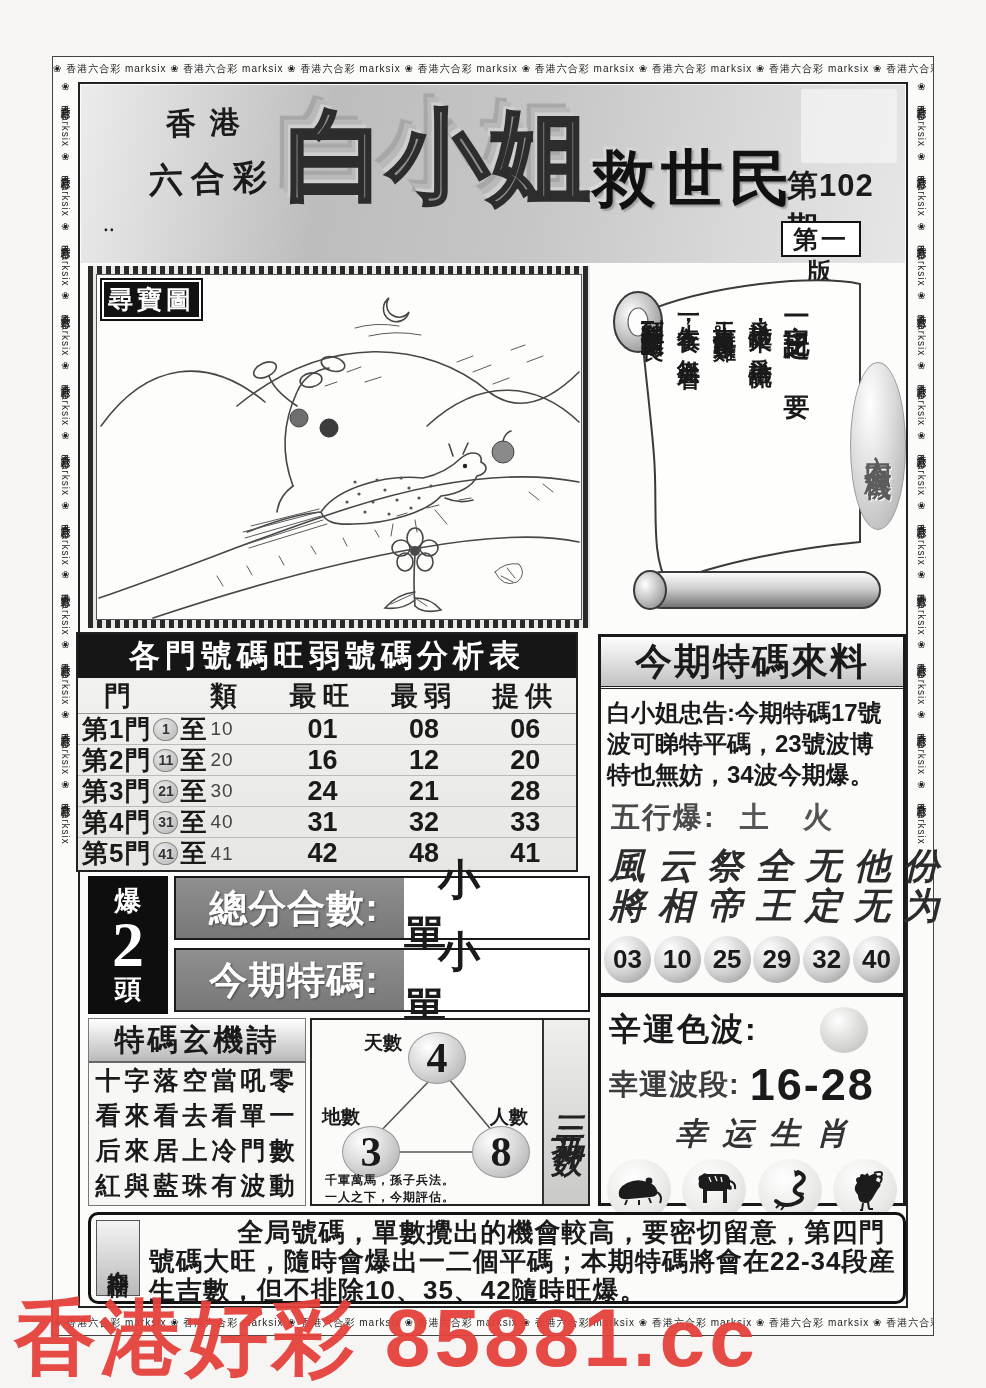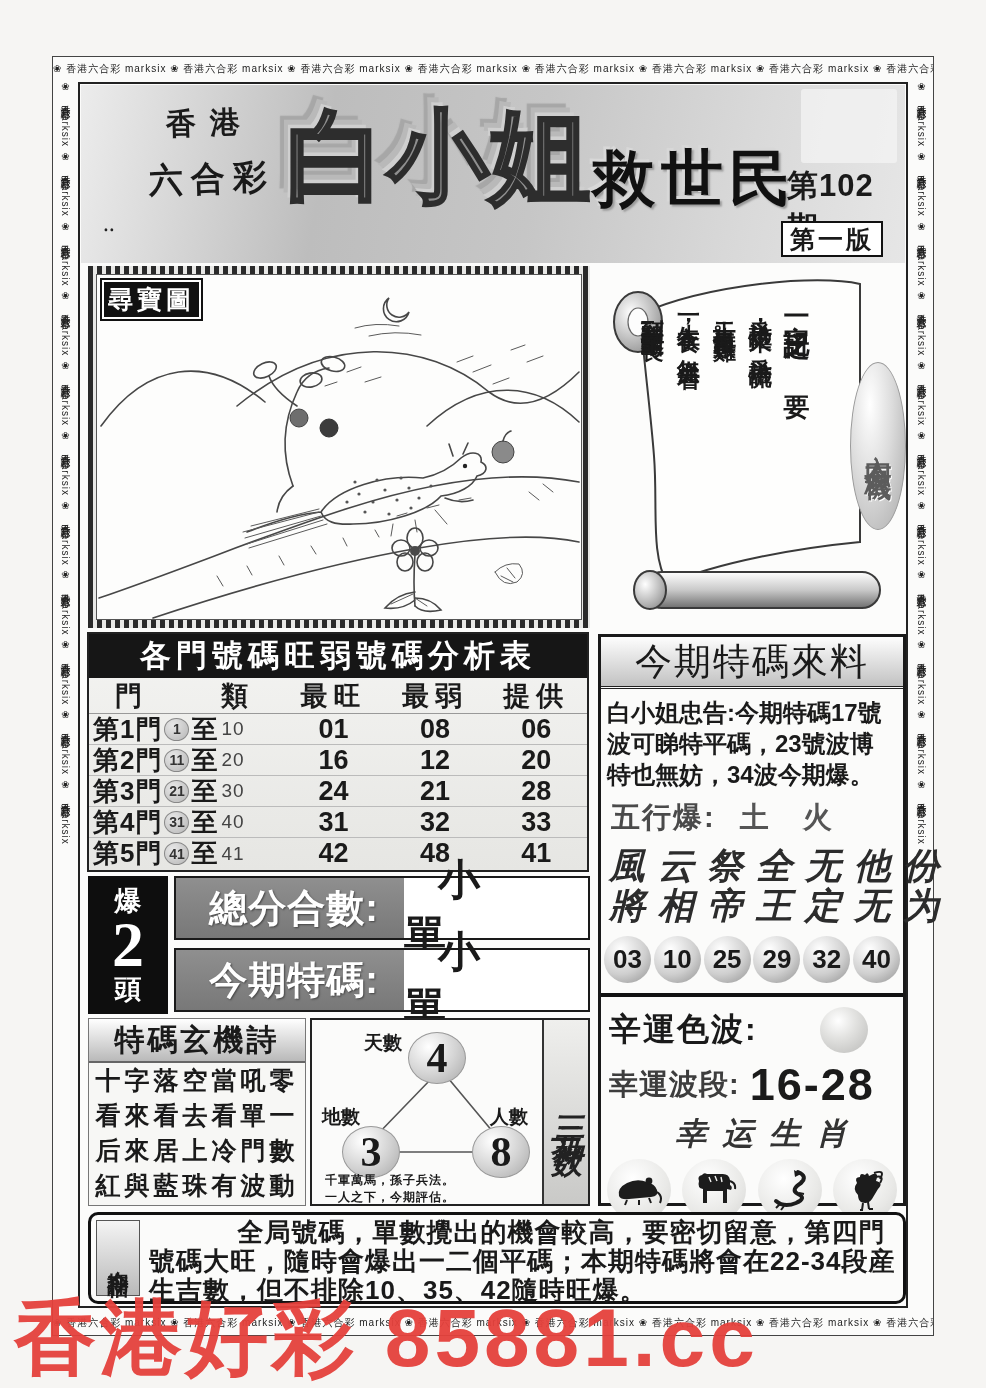--- a/index.html
+++ b/index.html
@@ -30,21 +30,21 @@
   .brand-l1 { font-size:30px; letter-spacing:14px; }
   .brand-l2 { font-size:34px; letter-spacing:8px; margin-top:12px; }
   .brand-dots { position:absolute; left:22px; top:122px; font-size:22px; color:#222; letter-spacing:4px; }
   .main-title { position:absolute; left:205px; top:6px; font-size:100px; font-weight:900;
                 letter-spacing:2px; color:#8f8f8f;
                 -webkit-text-stroke:3px #2d2d2d;
                 text-shadow:-4px -5px 0 #cfcfcf, -8px -10px 0 #b9b9b9, -12px -14px 1px #a7a7a7; }
   .sub-title { position:absolute; left:512px; top:52px; font-size:62px; font-weight:900; color:#111;
                letter-spacing:6px; text-shadow:-3px -3px 0 #d8d8d8, 2px 2px 2px #9a9a9a; }
   .issue { position:absolute; left:706px; top:80px; font-size:31px; font-weight:900; letter-spacing:1px; }
-  .edition { position:absolute; left:700px; top:136px; width:102px; height:36px; background:#fff;
+  .edition { position:absolute; left:700px; top:136px; width:80px; height:36px; background:#fff;
              border:2px solid #111; font-size:25px; font-weight:900; text-align:center; line-height:32px;
              letter-spacing:3px; }
 
   
   .pic-box { position:absolute; left:88px; top:266px; width:502px; height:362px;
              background:repeating-linear-gradient(90deg,#2a2a2a 0 5px,#e8e8e6 5px 9px); padding:8px; }
   .pic-inner { position:relative; width:100%; height:100%; background:#fdfdfc; border:1px solid #555; }
   .pic-label { position:absolute; left:3px; top:3px; background:#111; color:#fff; font-size:25px;
                font-weight:900; padding:3px 6px; letter-spacing:4px; border:2px solid #111;
                box-shadow:inset 0 0 0 2px #fff; z-index:3; }
@@ -55,21 +55,21 @@
                  font-family:"Liberation Serif", serif; font-weight:700; font-size:23px; letter-spacing:3px; }
   .scroll-text .col { line-height:36px; }
   .scroll-text .col.first { font-size:26px; }
   .seal-oval { position:absolute; left:252px; top:96px; width:56px; height:168px; border-radius:50%;
                background:radial-gradient(ellipse at 35% 25%, #ffffff 0%, #dcdcdc 45%, #a9a9a9 100%);
                border:1px solid #9a9a9a; display:flex; align-items:center; justify-content:center; }
   .seal-oval span { writing-mode:vertical-rl; font-size:27px; font-weight:900; color:#5c5c5c;
                     letter-spacing:6px; text-shadow:1px 1px 0 #fff; }
 
   
-  .analysis { position:absolute; left:87px; top:632px; width:502px; height:240px;
+  .analysis { position:absolute; left:76px; top:632px; width:502px; height:240px;
               border:2px solid #222; background:linear-gradient(180deg,#f4f4f2,#e6e6e3); }
   .analysis-title { height:44px; background:#161616; color:#fff; font-size:31px; font-weight:900;
                     text-align:center; line-height:44px; letter-spacing:5px; }
   .analysis-head { display:flex; height:36px; font-size:27px; font-weight:900; align-items:center;
                    border-bottom:1px solid #999; }
   .analysis-row { display:flex; height:31px; align-items:center; border-bottom:1px solid #bbb; }
   .c-gate { width:195px; display:flex; align-items:center; padding-left:4px; }
   .c-val  { width:102px; text-align:center; font-size:27px; font-weight:700; }
   .h-gate { width:195px; text-align:left; letter-spacing:26px; text-indent:26px; }
   .h-val  { width:102px; text-align:center; letter-spacing:6px; }
@@ -116,21 +116,21 @@
   .sy-strip { position:absolute; right:0; top:0; width:46px; height:184px;
               background:linear-gradient(180deg,#efefed,#c9c9c7); border-left:2px solid #333;
               display:flex; align-items:center; justify-content:center; }
   .sy-strip span { writing-mode:vertical-rl; font-family:"Liberation Serif", serif; font-style:italic;
                    font-size:31px; font-weight:700; letter-spacing:10px; color:#222; }
 
   
   .special { position:absolute; left:598px; top:634px; width:308px; height:572px; border:3px solid #1a1a1a;
              background:#fbfbfa; }
   .special-title { height:52px; background:linear-gradient(180deg,#fdfdfd,#c2c2c2);
-                   border-bottom:3px double #222; font-size:37px; font-weight:400; text-align:center;
+                   border-bottom:3px double #222; font-size:37px; font-weight:700; text-align:center;
                    line-height:50px; letter-spacing:2px; }
   .advice { padding:8px 6px 2px 6px; font-size:24px; font-weight:900; line-height:31px; }
   .advice .lead { letter-spacing:0px; }
   .wuxing { padding:6px 6px 0 10px; font-size:29px; font-weight:900; color:#4a4a4a; letter-spacing:2px; }
   .wuxing .vals { margin-left:14px; letter-spacing:34px; color:#555; }
   .callig { padding:8px 4px 0 8px; font-family:"Liberation Serif", serif; font-style:italic;
             font-weight:700; font-size:36px; color:#2c2c2c; line-height:40px; letter-spacing:13px;
             white-space:nowrap; }
   .balls-row { display:flex; justify-content:space-between; padding:10px 3px 6px 3px; }
   .ball { width:47px; height:47px; border-radius:50%;

